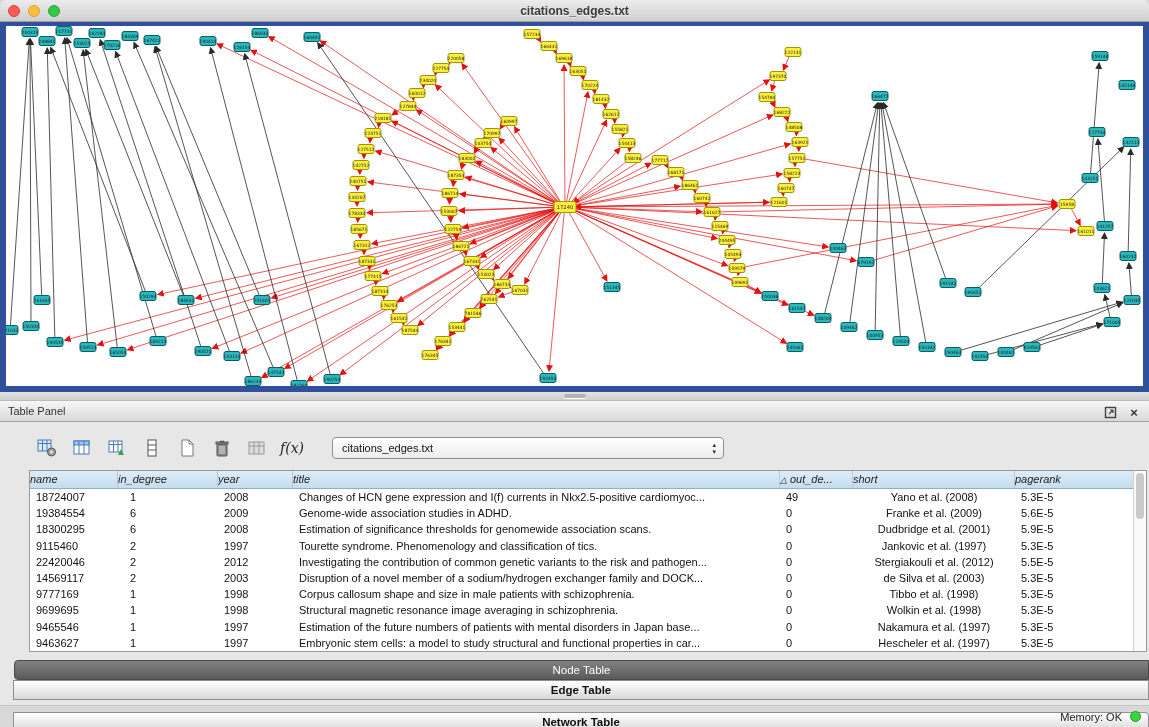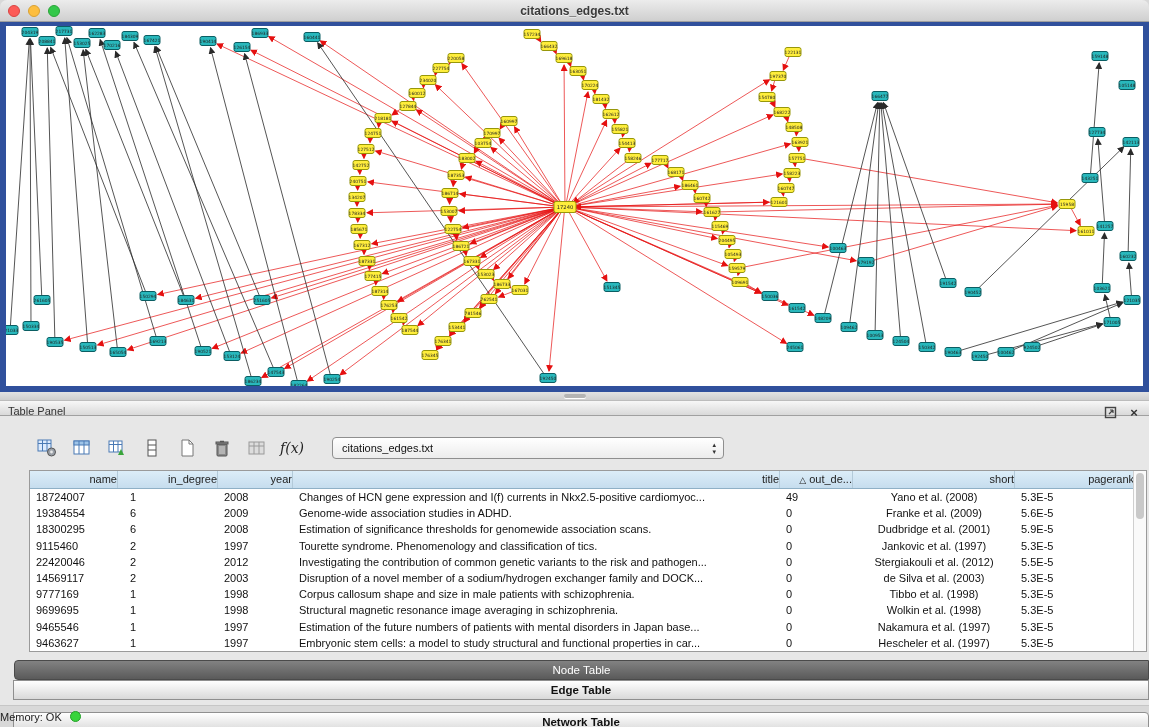--- a/index.html
+++ b/index.html
@@ -29,21 +29,21 @@
   .nl-hub { font-size:5.2px; }
 
   
   .splitter { position:absolute; left:0; top:392px; width:1149px; height:8px;
     background:linear-gradient(#e3e3e3,#cfcfcf); }
   .grip { position:absolute; left:50%; top:2px; width:22px; height:4px; margin-left:-11px;
     border-radius:2px; background:#b4b4b4; box-shadow:0 1px 0 #fff; }
 
   
   .table-panel { position:absolute; left:0; top:400px; right:0; bottom:22px; background:#e7e7e7; }
-  .panel-header { position:relative; height:16px; background:linear-gradient(#f7f7f7,#d9d9d9);
+  .panel-header { position:relative; height:22px; background:linear-gradient(#f7f7f7,#d9d9d9);
     border-top:1px solid #bcbcbc; border-bottom:1px solid #a0a0a0; }
   .panel-header .ph-title { position:absolute; left:8px; top:0; line-height:21px; font-size:11px; color:#333; }
   .ph-icons { position:absolute; right:8px; top:0; height:22px; display:flex; align-items:center; gap:10px; }
   .ph-btn { width:14px; height:14px; display:flex; align-items:center; justify-content:center;
     color:#333; font-size:13px; font-weight:bold; cursor:default; }
 
   .panel-body { position:absolute; left:0; top:22px; right:0; bottom:0;padding-left:14px; }
 
   .toolbar { display:flex; align-items:center; gap:9px; padding:14px 0 10px 20px; }
   .tb-btn { width:26px; height:24px; display:flex; align-items:center; justify-content:center;
@@ -54,22 +54,22 @@
     display:flex; align-items:center; padding:0 22px 0 9px; }
   .combo .val { font-size:11px; color:#111; }
   .combo .arrows { position:absolute; right:7px; top:3px; display:flex; flex-direction:column;
     font-size:7px; line-height:7px; color:#333; }
 
   .tablebox { position:relative; margin-left:15px; width:1118px; height:182px;
     background:#fff; border:1px solid #9a9a9a; }
   .t-row { display:grid; grid-template-columns:88px 100px 75px 487px 73px 162px 120px; }
   .t-head { height:18px; margin-right:13px; background:linear-gradient(#dcedf8,#c6ddee);
     border-bottom:1px solid #8fb0c6; }
-  .t-hcell { font-size:11px; color:#222; text-align:right; line-height:17px;
-    border-right:1px solid #b3cad9; overflow:hidden; white-space:nowrap; }
+  .t-hcell { font-size:11px; color:#222; text-align:left; line-height:17px;
+    border-right:1px solid #b3cad9; overflow:hidden; white-space:nowrap;font-style:italic; }
   .sort { font-size:9px; margin-right:3px; }
   .t-body { margin-right:13px; }
   .t-data { height:16.2px; line-height:16.2px; }
   .t-cell { font-size:11px; color:#111; padding-left:6px;
     overflow:hidden; text-overflow:ellipsis; white-space:nowrap; }
   .t-data .c1 { padding-left:12px; }
   .t-data .c5 { text-align:center; padding-left:0; }
   .vscroll { position:absolute; right:0; top:0; bottom:0; width:13px; background:#fafafa;
     border-left:1px solid #cfcfcf; }
   .vthumb { position:absolute; left:2px; right:2px; top:2px; height:46px; border-radius:5px;
@@ -78,21 +78,21 @@
   .tabsrow { display:flex; justify-content:center; margin-top:8px;flex-direction:column; }
   .tab { height:20px; padding:0 14px; font-size:11.5px; line-height:18px;
     background:linear-gradient(#ffffff,#d9d9d9); border:1px solid #8f8f8f; color:#111; }
   .tab + .tab { margin-left:-1px;font-weight:bold; }
   .tab.first { border-radius:4px 0 0 4px; }
   .tab.last  { border-radius:0 4px 4px 0;margin-top:12px; }
   .tab.selected { background:linear-gradient(#828282,#5a5a5a); border-color:#4a4a4a; color:#fff; }
 
   
   .statusbar { position:absolute; left:0; bottom:0; width:1149px; height:22px;
-    border-top:1px solid #c6c6c6; display:flex; align-items:center; }
+    border-top:1px solid #c6c6c6; display:flex; align-items:center; justify-content:flex-end; }
   .statusbar .mem { font-size:11px; color:#222; margin-right:8px; }
   .memdot { width:11px; height:11px; border-radius:50%; background:#38d43c;
     border:1px solid #23a028; margin-right:8px; }
 </style>
 </head>
 <body>
 
 <div class="app">
 
   <section class="net-window">

